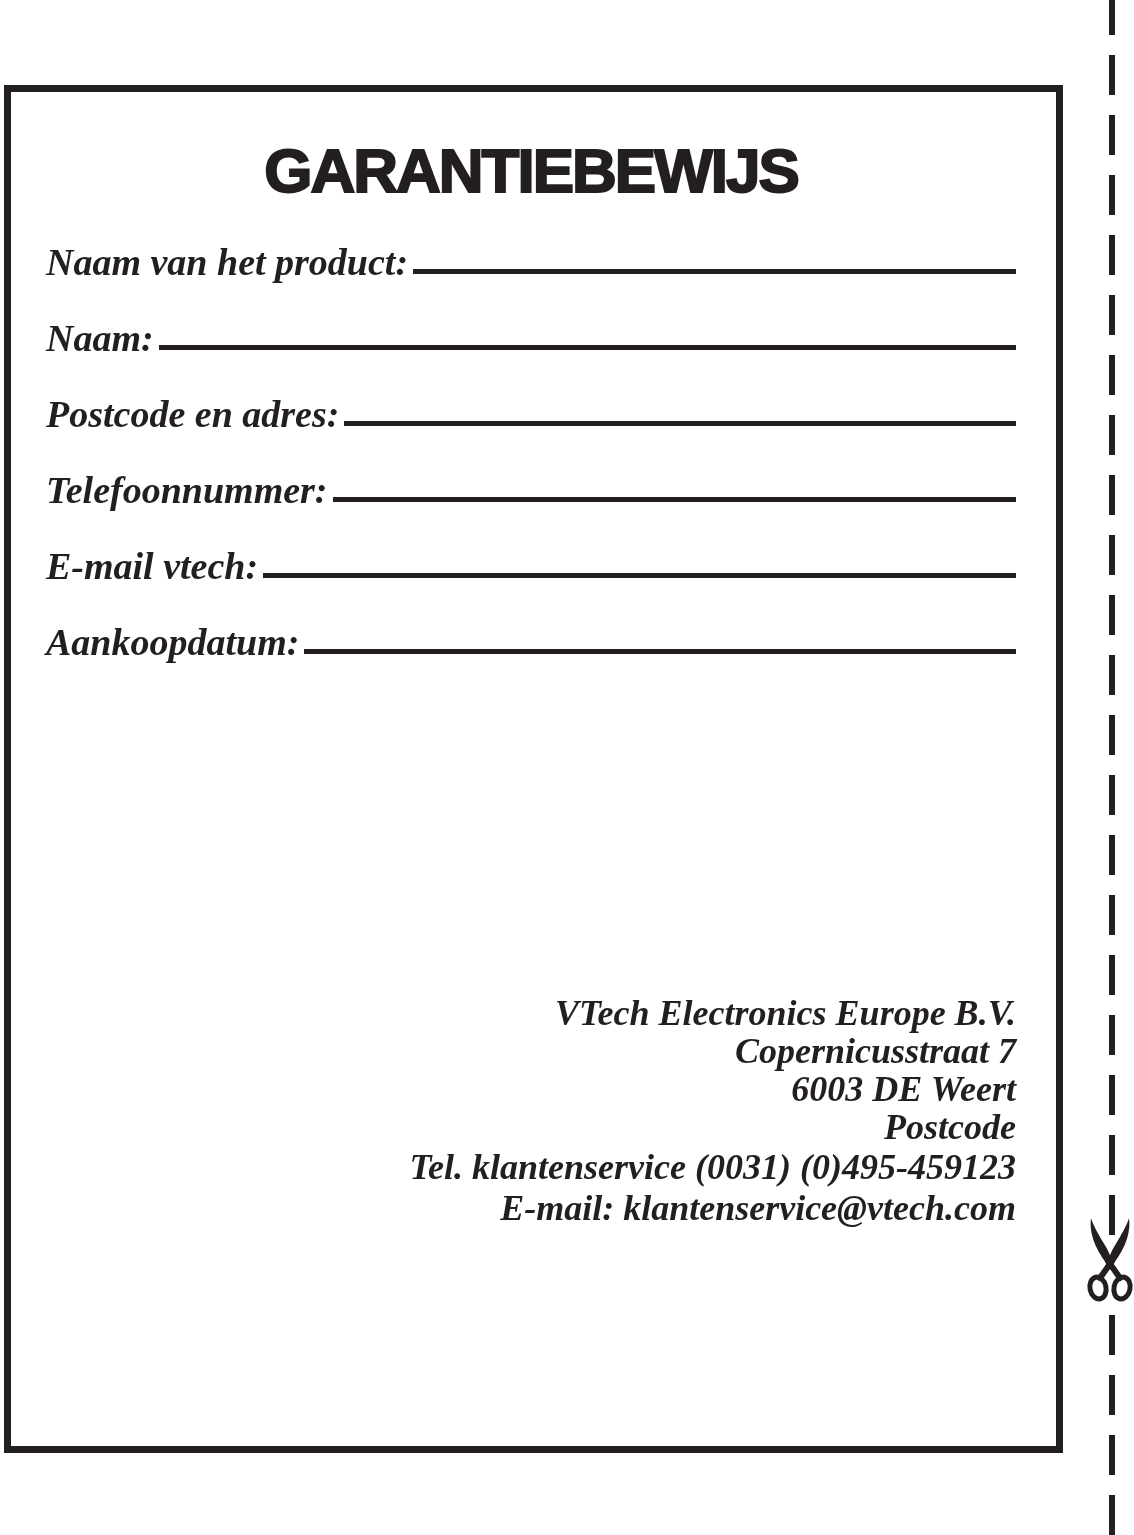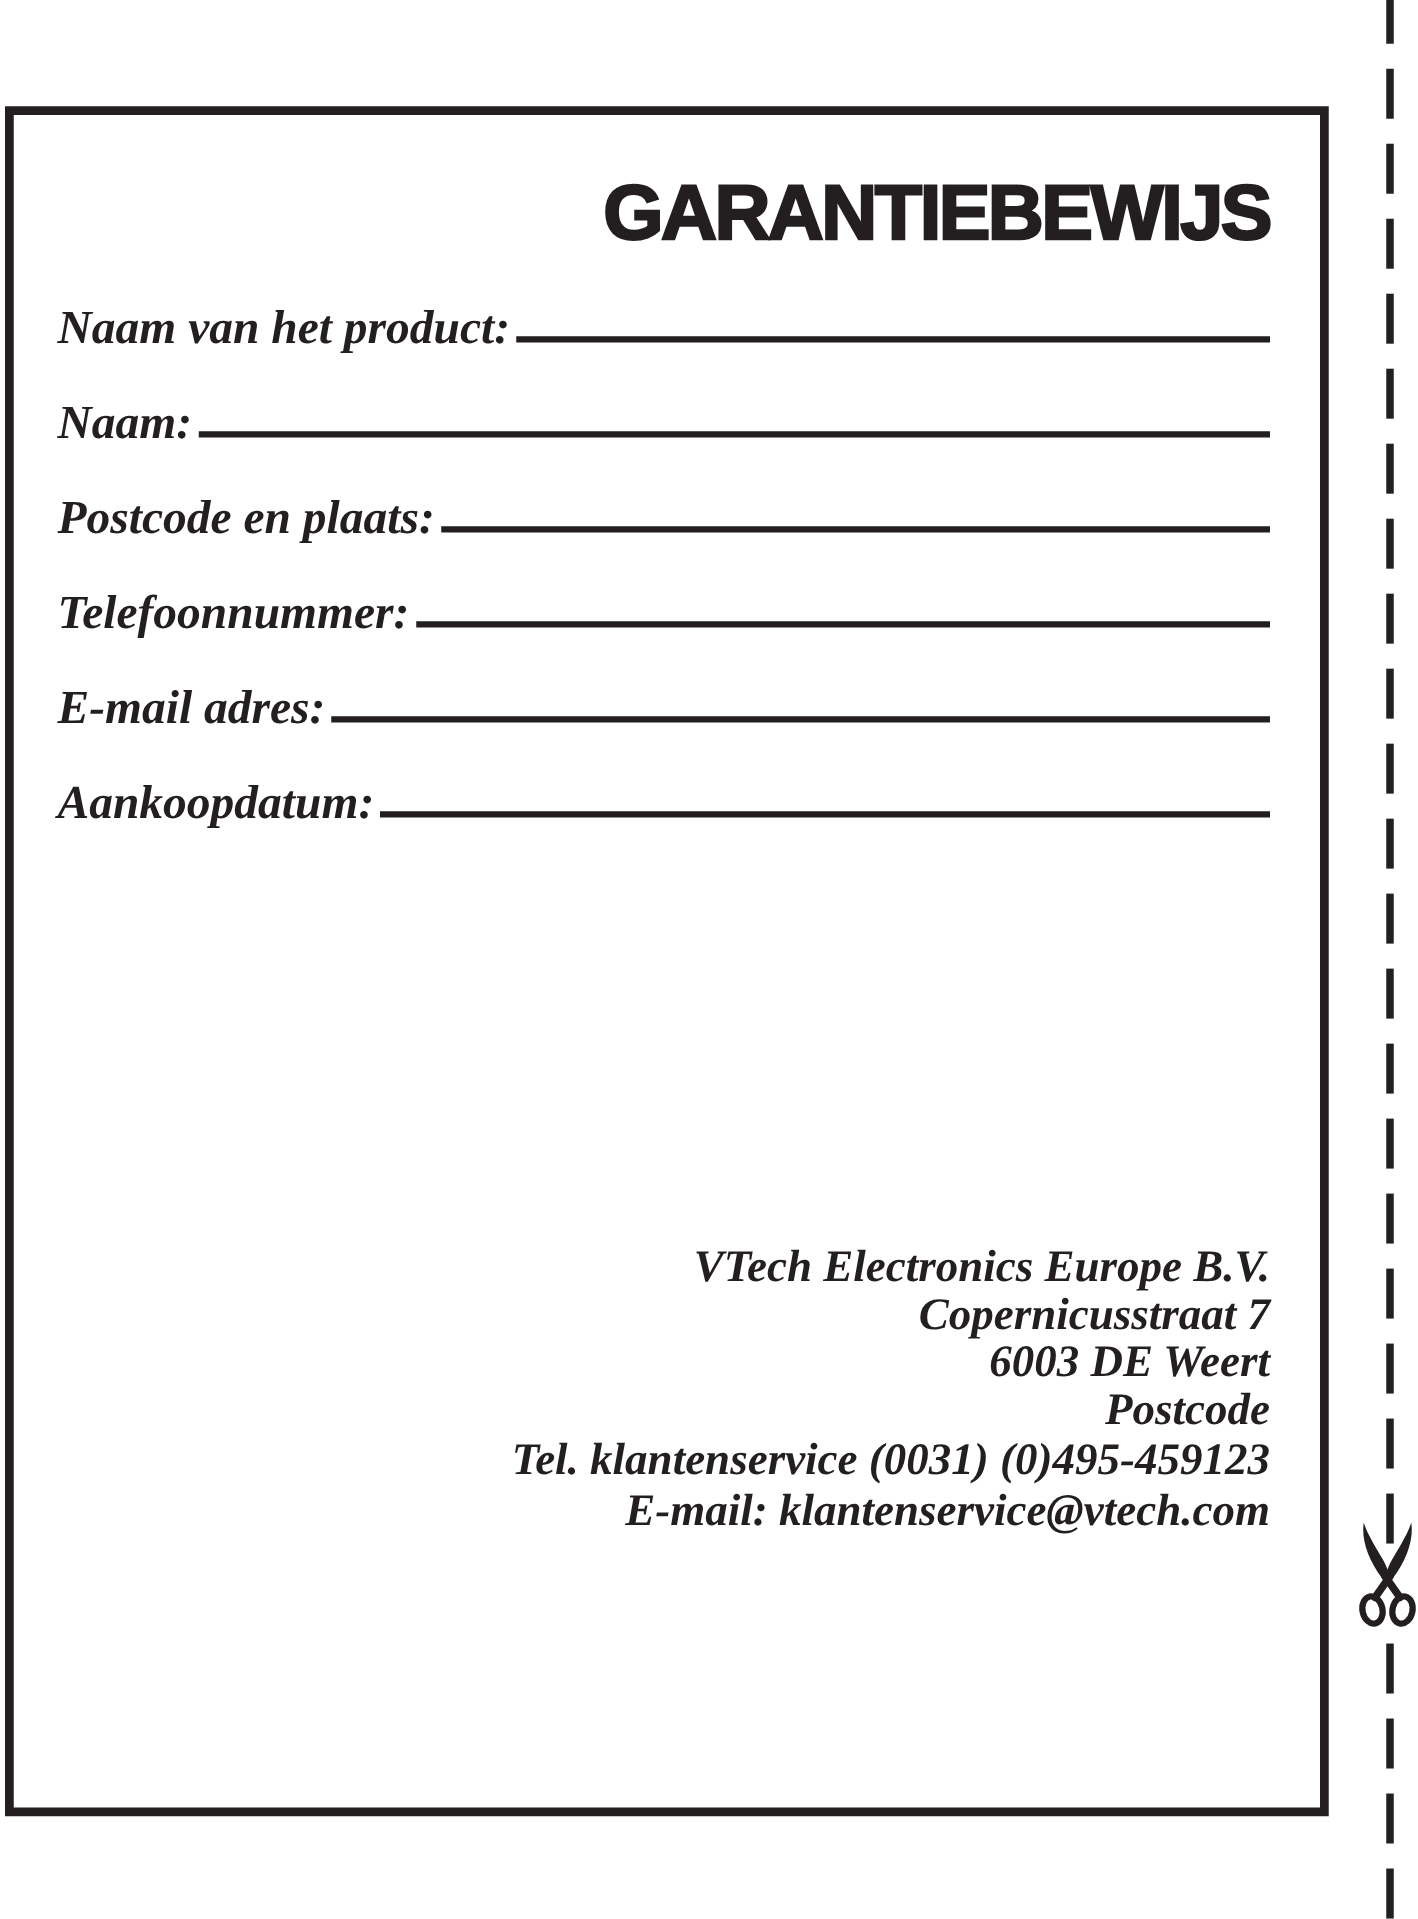--- a/index.html
+++ b/index.html
@@ -37,21 +37,21 @@
     position: absolute;
     left: 4px; top: 85px;
     width: 1059px; height: 1368px;
     border: 7px solid #231f20;
     box-sizing: border-box;
     padding: 0 40px 0 35px;
     background: #ffffff;
   }
   .title {
     margin: 48px 0 0 0;
-    text-align: right;
+    text-align: center;
     font-family: "Liberation Sans", sans-serif;
     font-weight: 700;
     font-size: 62px;
     line-height: 62px;
     letter-spacing: -2px;
     color: #231f20;
     -webkit-text-stroke: 2px #231f20;
   }
   .fields { margin-top: 34px; }
   .field {
@@ -111,29 +111,29 @@
     <div class="fields">
       <div class="field">
         <span class="field-label">Naam van het product:</span>
         <span class="fill-line"></span>
       </div>
       <div class="field">
         <span class="field-label">Naam:</span>
         <span class="fill-line"></span>
       </div>
       <div class="field">
-        <span class="field-label">Postcode en plaats:</span>
+        <span class="field-label">Postcode en adres:</span>
         <span class="fill-line"></span>
       </div>
       <div class="field">
         <span class="field-label">Telefoonnummer:</span>
         <span class="fill-line"></span>
       </div>
       <div class="field">
-        <span class="field-label">E-mail adres:</span>
+        <span class="field-label">E-mail vtech:</span>
         <span class="fill-line"></span>
       </div>
       <div class="field">
         <span class="field-label">Aankoopdatum:</span>
         <span class="fill-line"></span>
       </div>
     </div>
 
     <div class="address">
       <span class="line">VTech Electronics Europe B.V.</span>

